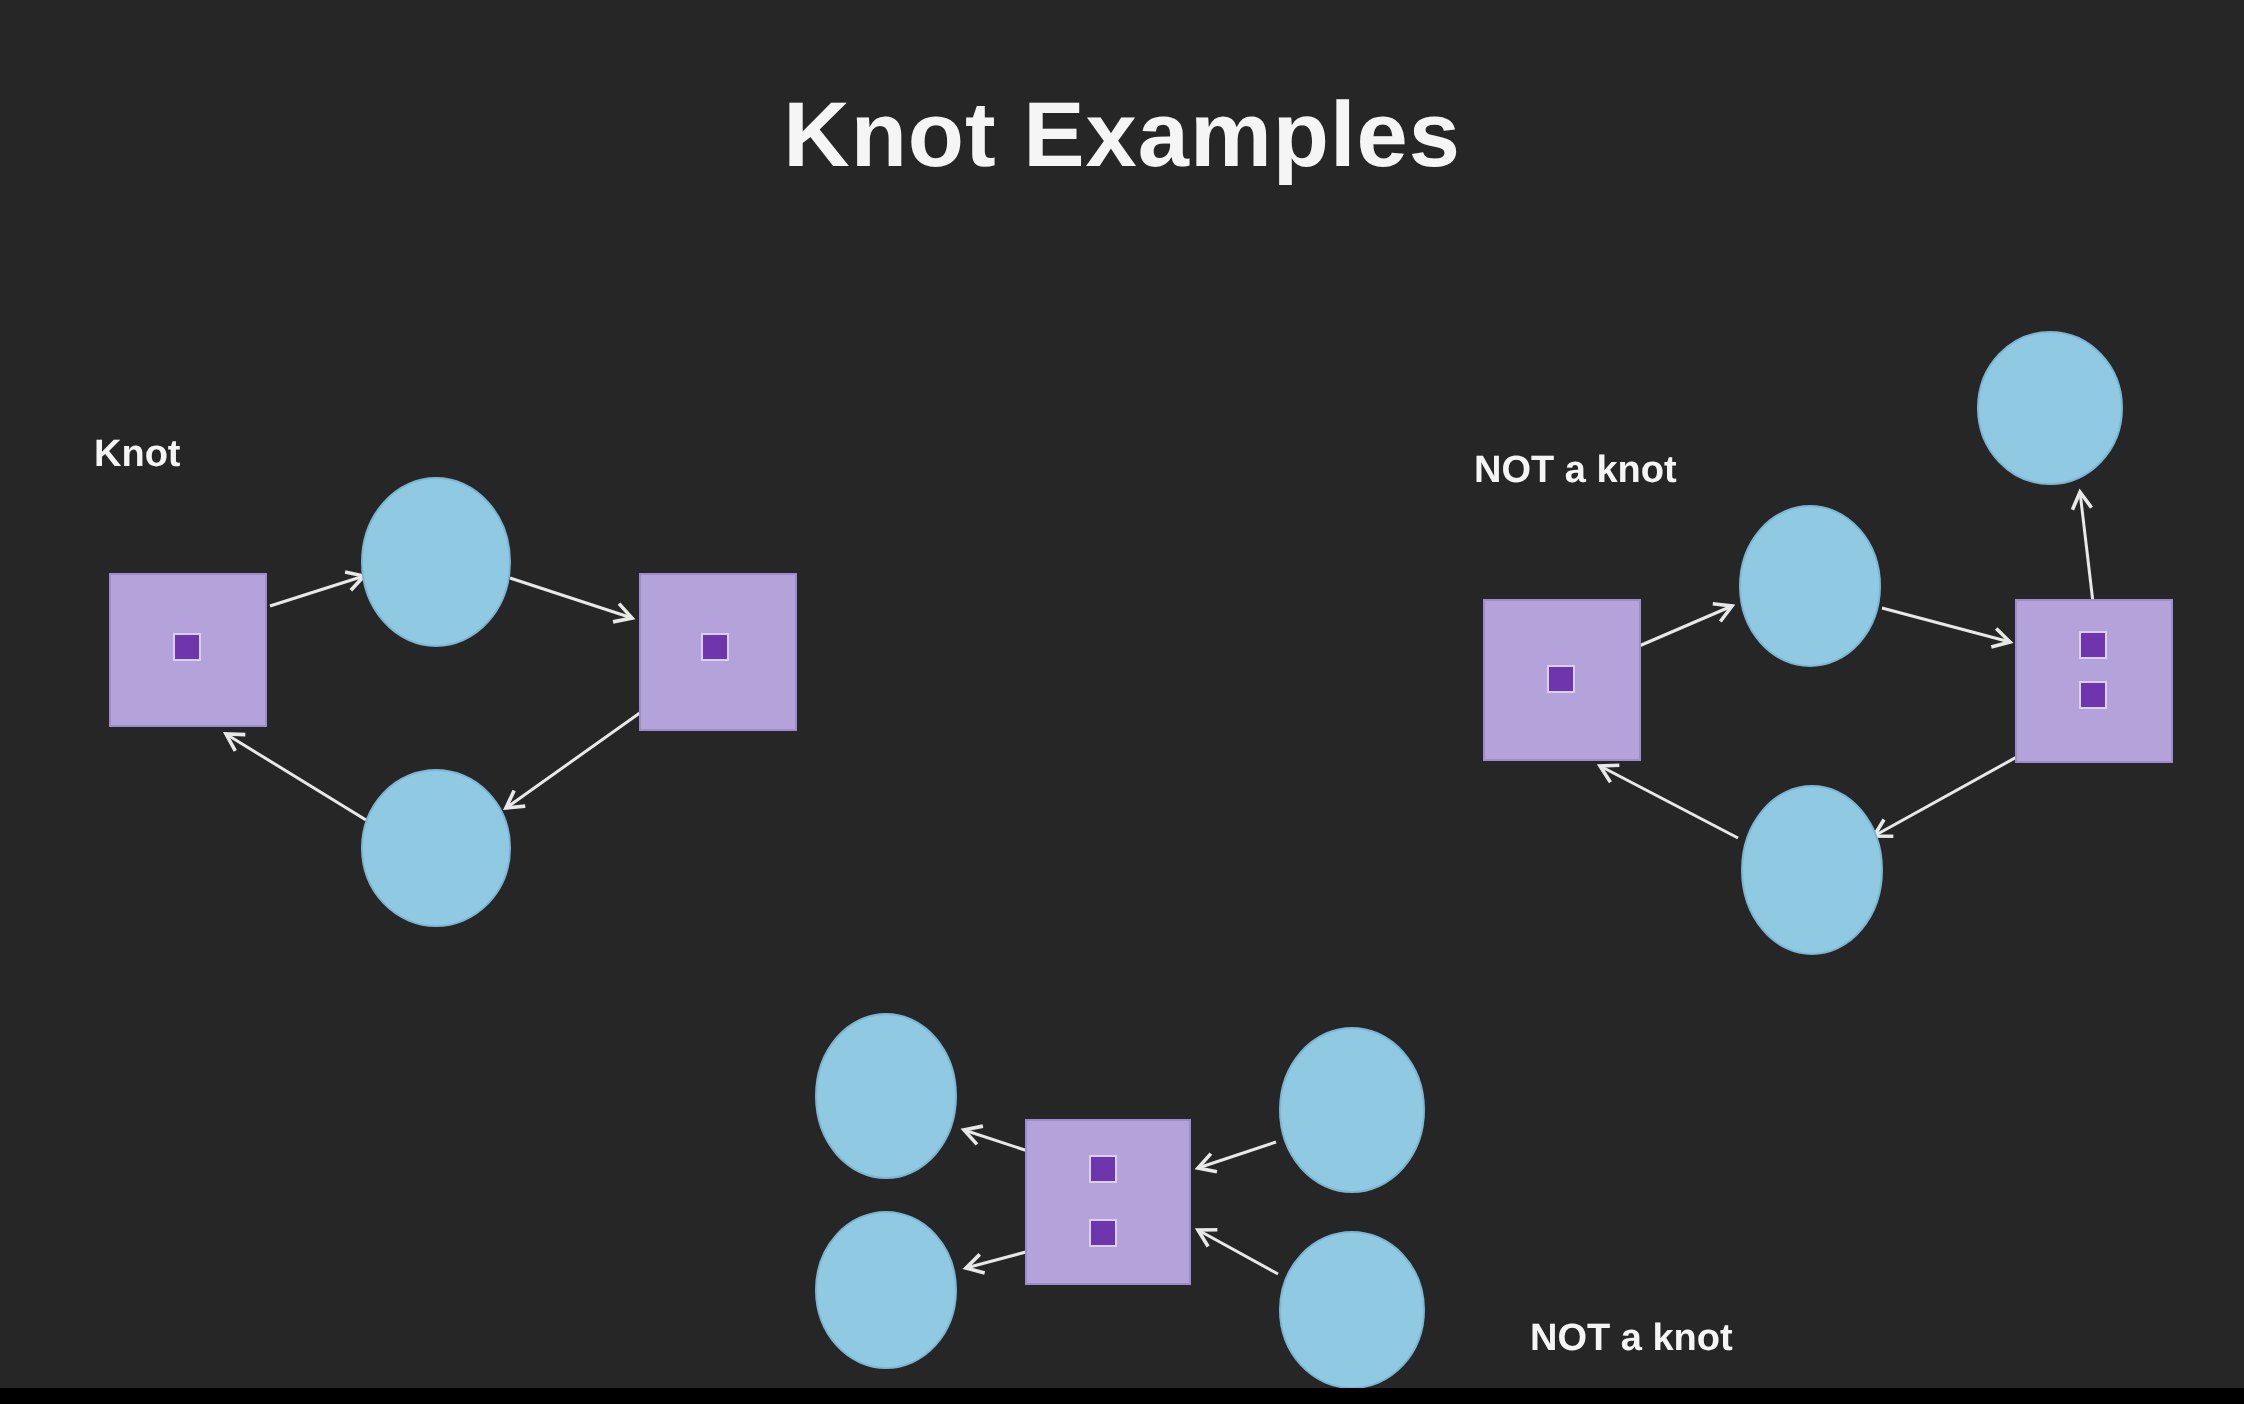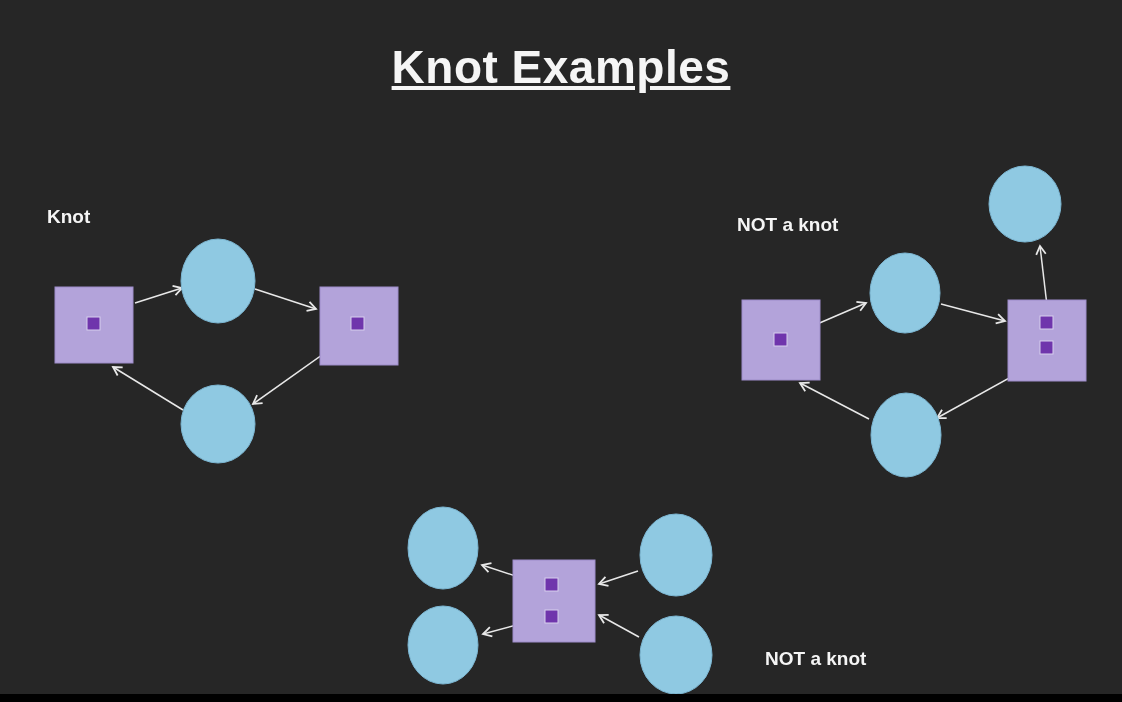--- a/index.html
+++ b/index.html
@@ -20,28 +20,28 @@
     position: absolute;
     top: 40px;
     left: 0;
     width: 100%;
     margin: 0;
     text-align: center;
     font-size: 46px;
     font-weight: 600;
     letter-spacing: 0.5px;
     color: var(--text, #f5f5f5);
-    text-decoration: underline;
   }
   .label {
     position: absolute;
     font-size: 19px;
     font-weight: 700;
     color: var(--text, #f5f5f5);
     white-space: nowrap;
+    margin-top: 11px;
   }
   .label-knot { left: 47px;  top: 206px; }
   .label-nkr  { left: 737px; top: 214px; }
   .label-nkb  { left: 765px; top: 648px; }
   svg.diagram {
     position: absolute;
     left: 0; top: 0;
     width: 1122px;
     height: 694px;
   }

